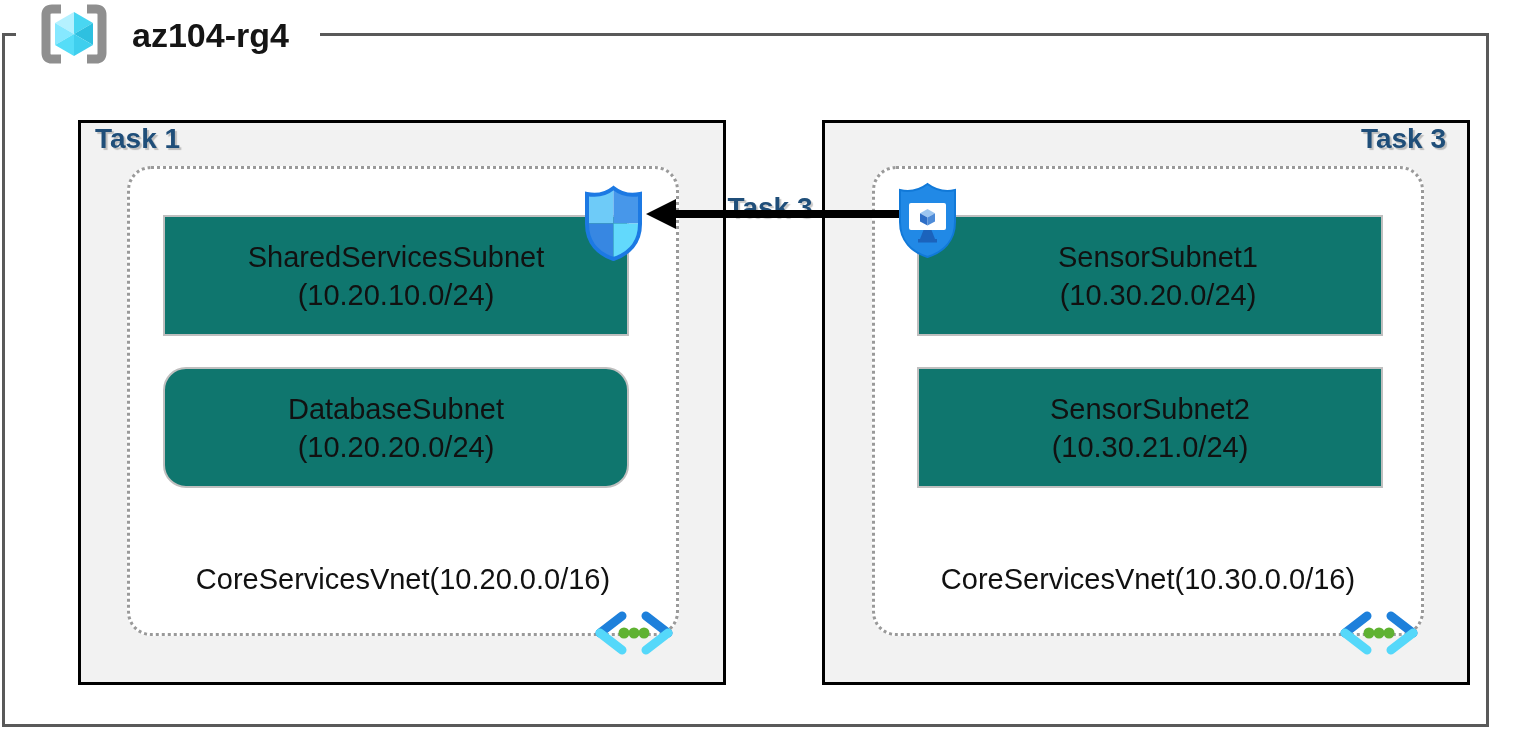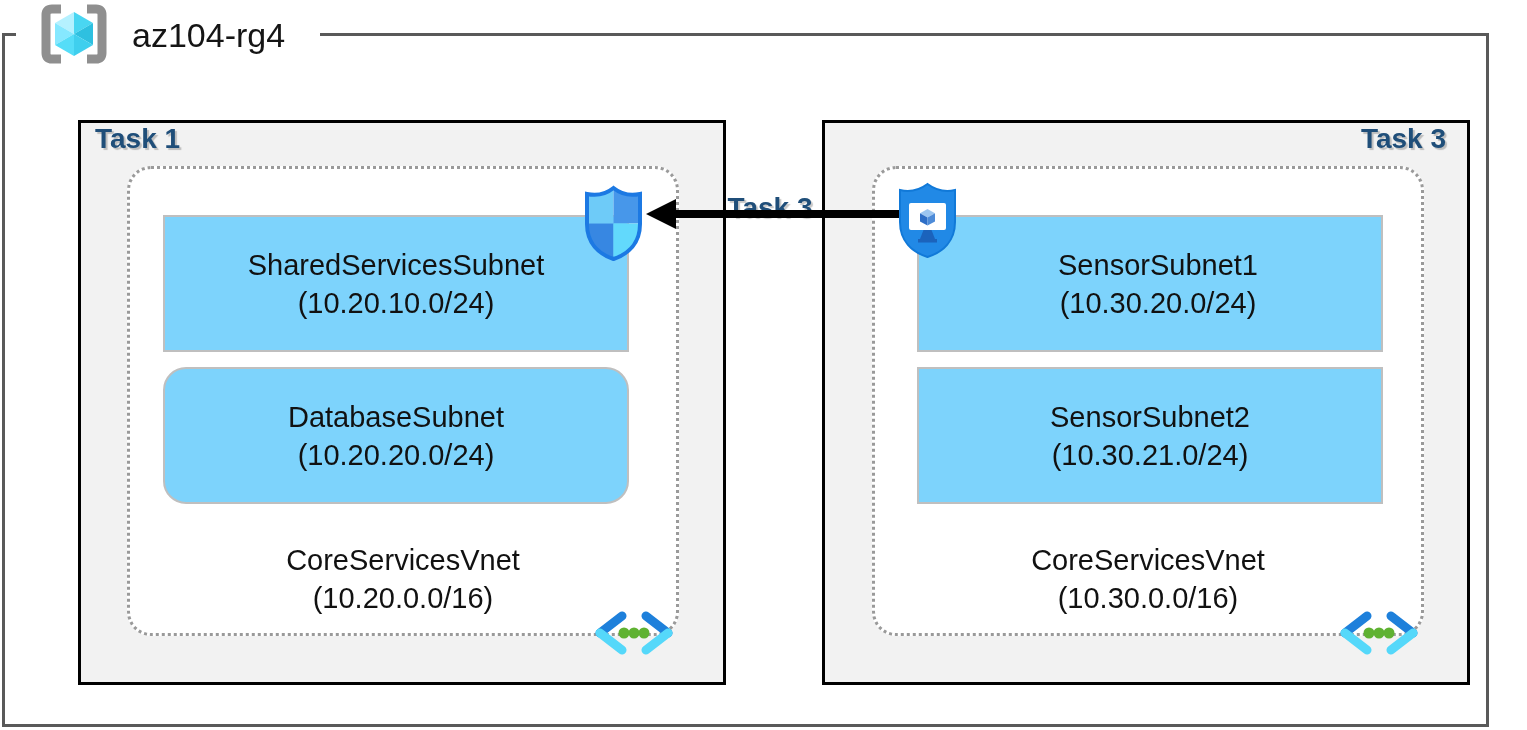--- a/index.html
+++ b/index.html
@@ -5,52 +5,52 @@
   * { box-sizing: border-box; margin: 0; padding: 0; }
   html,body { background:#fff; }
   body { font-family: "Liberation Sans", "DejaVu Sans", sans-serif; }
   #canvas { position: relative; width: 1527px; height: 730px; background:#fff; overflow:hidden; }
 
   
   .rg-box { position:absolute; left:2px; top:33px; width:1487px; height:694px;
             border:3px solid #595959; background:transparent; }
   .rg-title-gap { position:absolute; left:16px; top:28px; width:304px; height:12px; background:#fff; z-index:2; }
   .rg-icon { position:absolute; left:36px; top:2px; width:76px; height:64px; z-index:3; }
-  .rg-title { position:absolute; left:132px; top:16px; font-size:34px; color:#151515; z-index:3; }
+  .rg-title { position:absolute; left:132px; top:16px; font-size:34px; color:#151515; z-index:3;font-weight:bold; }
 
   
   .task-box { position:absolute; top:120px; width:648px; height:565px;
               background:#F2F2F2; border:3px solid #000; }
   .task-box.left  { left:78px; }
   .task-box.right { left:822px; }
   .task-label { position:absolute; font-size:28px; font-weight:bold; color:#1F4E79;
                 text-shadow:2px 2px 1px rgba(0,0,0,0.22); z-index:4; }
   .task1-label { left:95px;  top:123px; }
   .task2-label { left:1250px; top:123px; width:196px; text-align:right; }
   .task3-label { left:715px; top:168px; width:110px; text-align:center;margin-top:24px; }
 
   
   .vnet-box { position:absolute; top:166px; width:552px; height:470px; background:#fff;
               border:3px dotted #9a9a9a; border-radius:24px; }
   .vnet-box.left  { left:127px; }
   .vnet-box.right { left:872px; }
 
   
-  .subnet-box { position:absolute; width:466px; height:137px; background:#7dd3fc;
+  .subnet-box { position:absolute; width:466px; height:121px; background:#0f766e;
                 border:2px solid #BFBFBF; display:flex; flex-direction:column;
                 align-items:center; justify-content:center; z-index:1; }
   .subnet-box .ln { font-size:29px; line-height:38px; color:#111; text-align:center; }
   .sb-l1 { left:163px; top:215px; }
   .sb-l2 { left:163px; top:367px;border-radius:23px; }
   .sb-r1 { left:917px; top:215px;padding-left:16px; }
   .sb-r2 { left:917px; top:367px; }
 
   
   .vnet-label { position:absolute; top:540px; width:552px; height:78px; display:flex;
-                flex-direction:column; align-items:center; justify-content:center; z-index:1; }
+                flex-direction:row; align-items:center; justify-content:center; z-index:1; }
   .vnet-label .ln { font-size:29px; line-height:38px; color:#111; text-align:center; }
   .vnet-label.left  { left:127px; }
   .vnet-label.right { left:872px; }
 
   
   .shield-left  { position:absolute; left:584px; top:185px; width:59px; height:77px; z-index:6; }
   .shield-right { position:absolute; left:896px; top:181px; width:63px; height:79px; z-index:6; }
   .vnet-icon { position:absolute; width:86px; height:46px; z-index:5; }
   .vnet-icon.left  { left:591px;  top:610px; }
   .vnet-icon.right { left:1336px; top:610px; }

